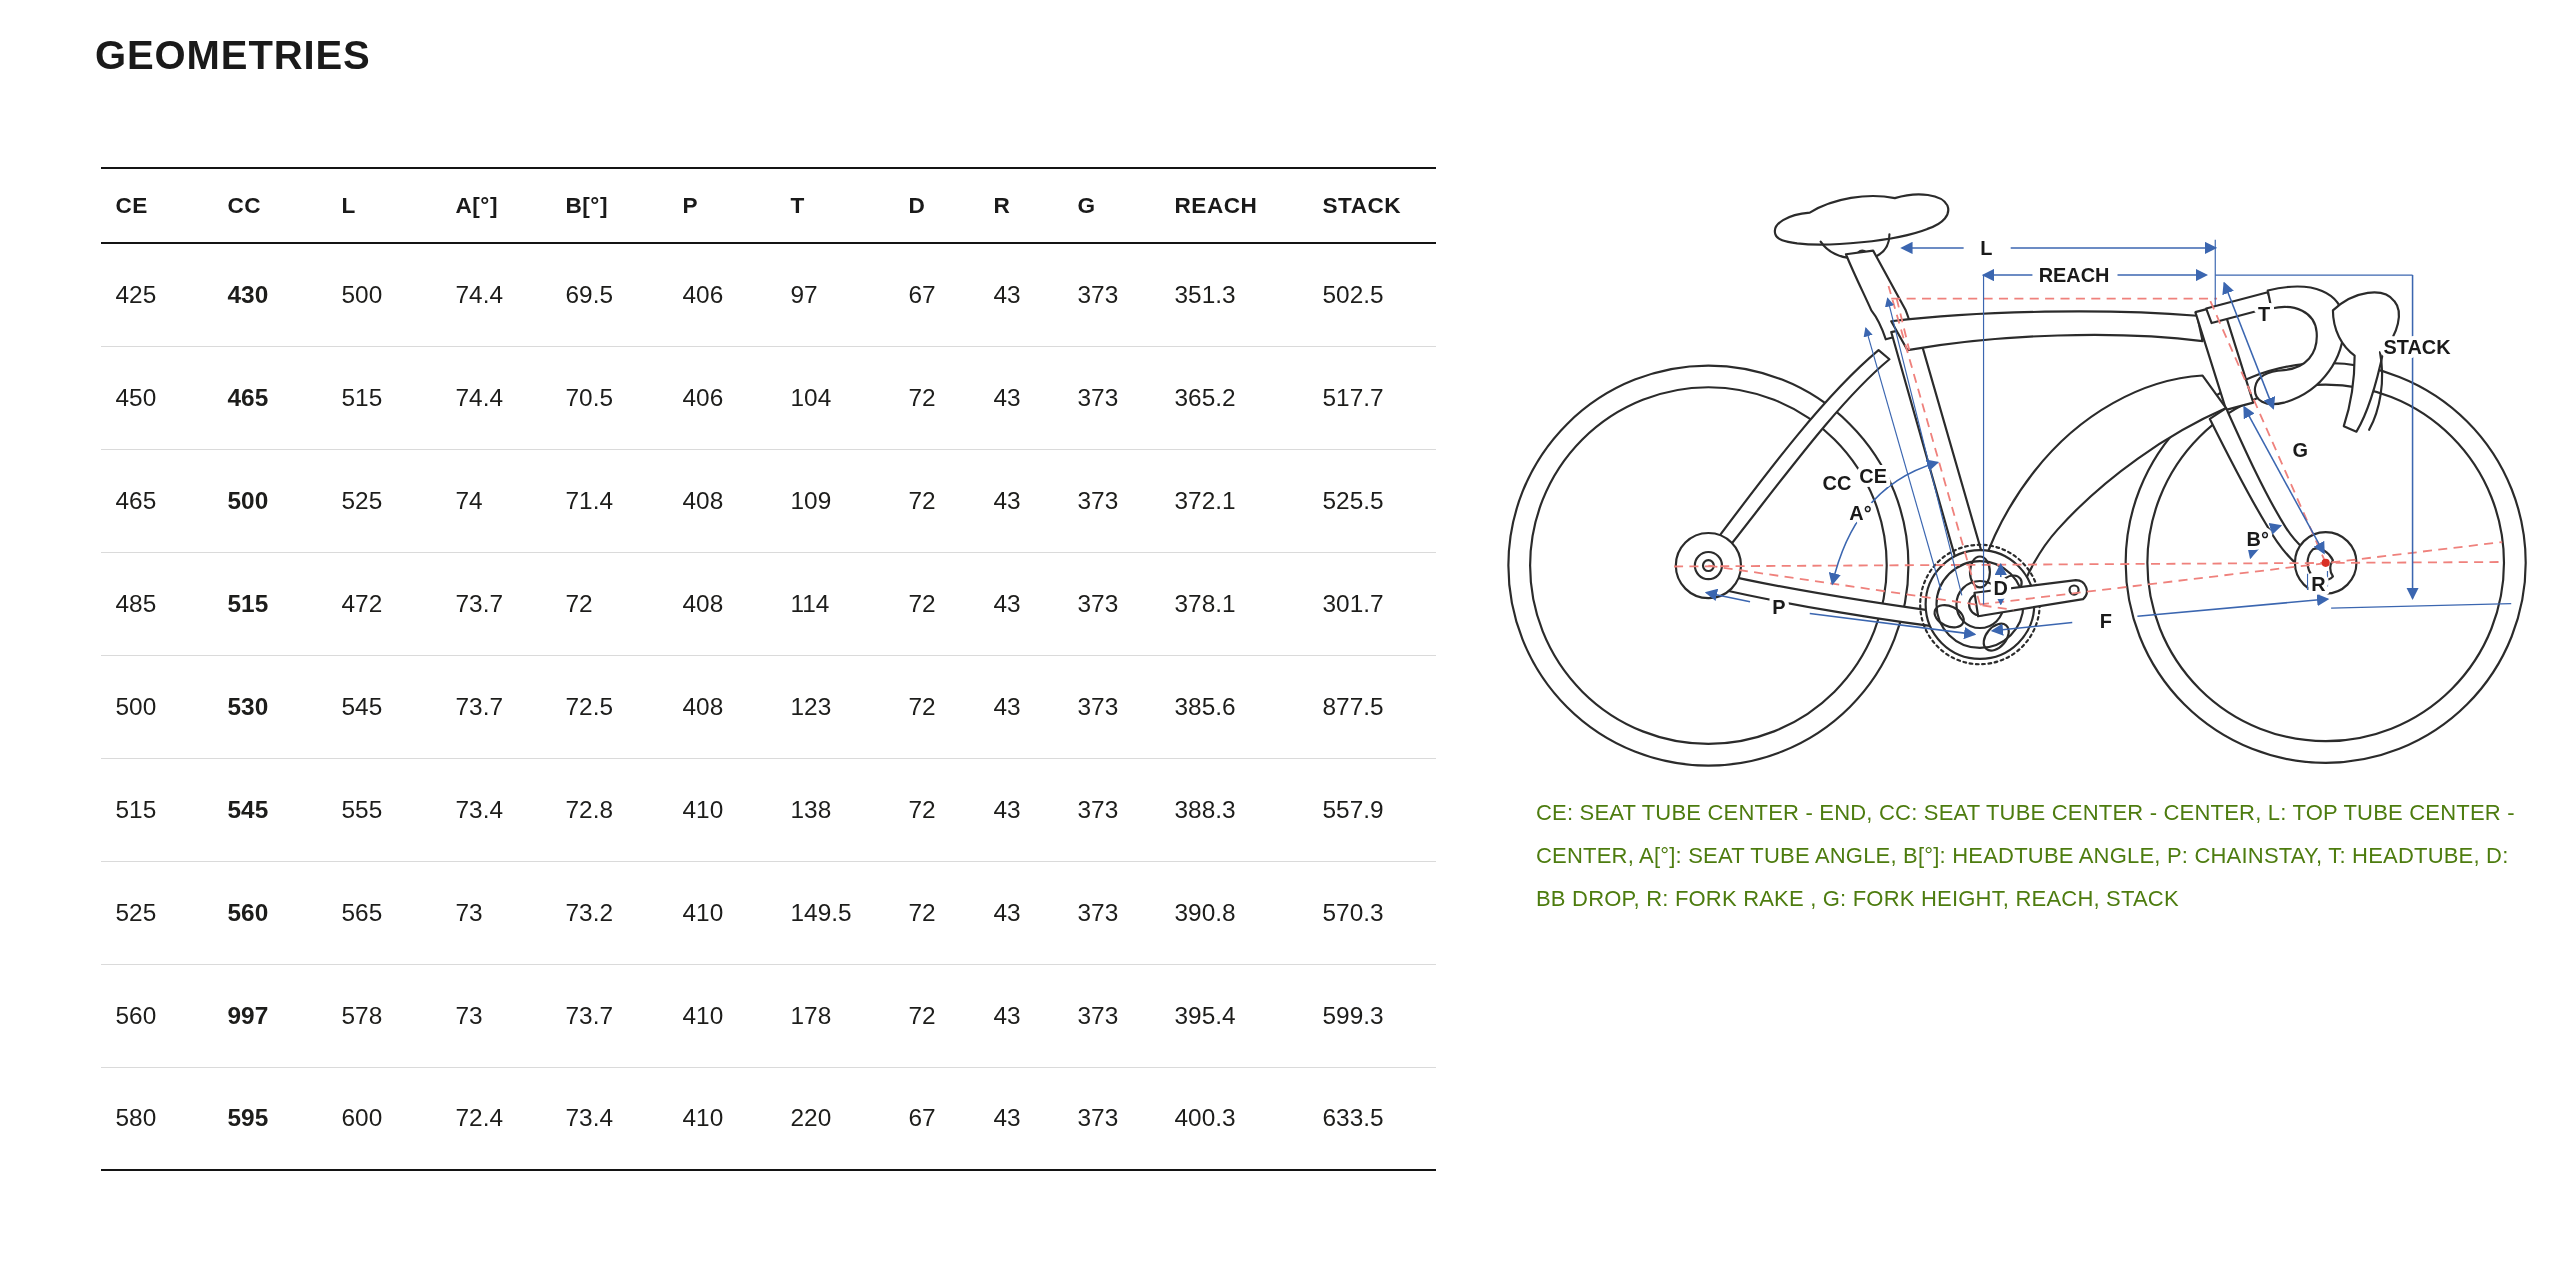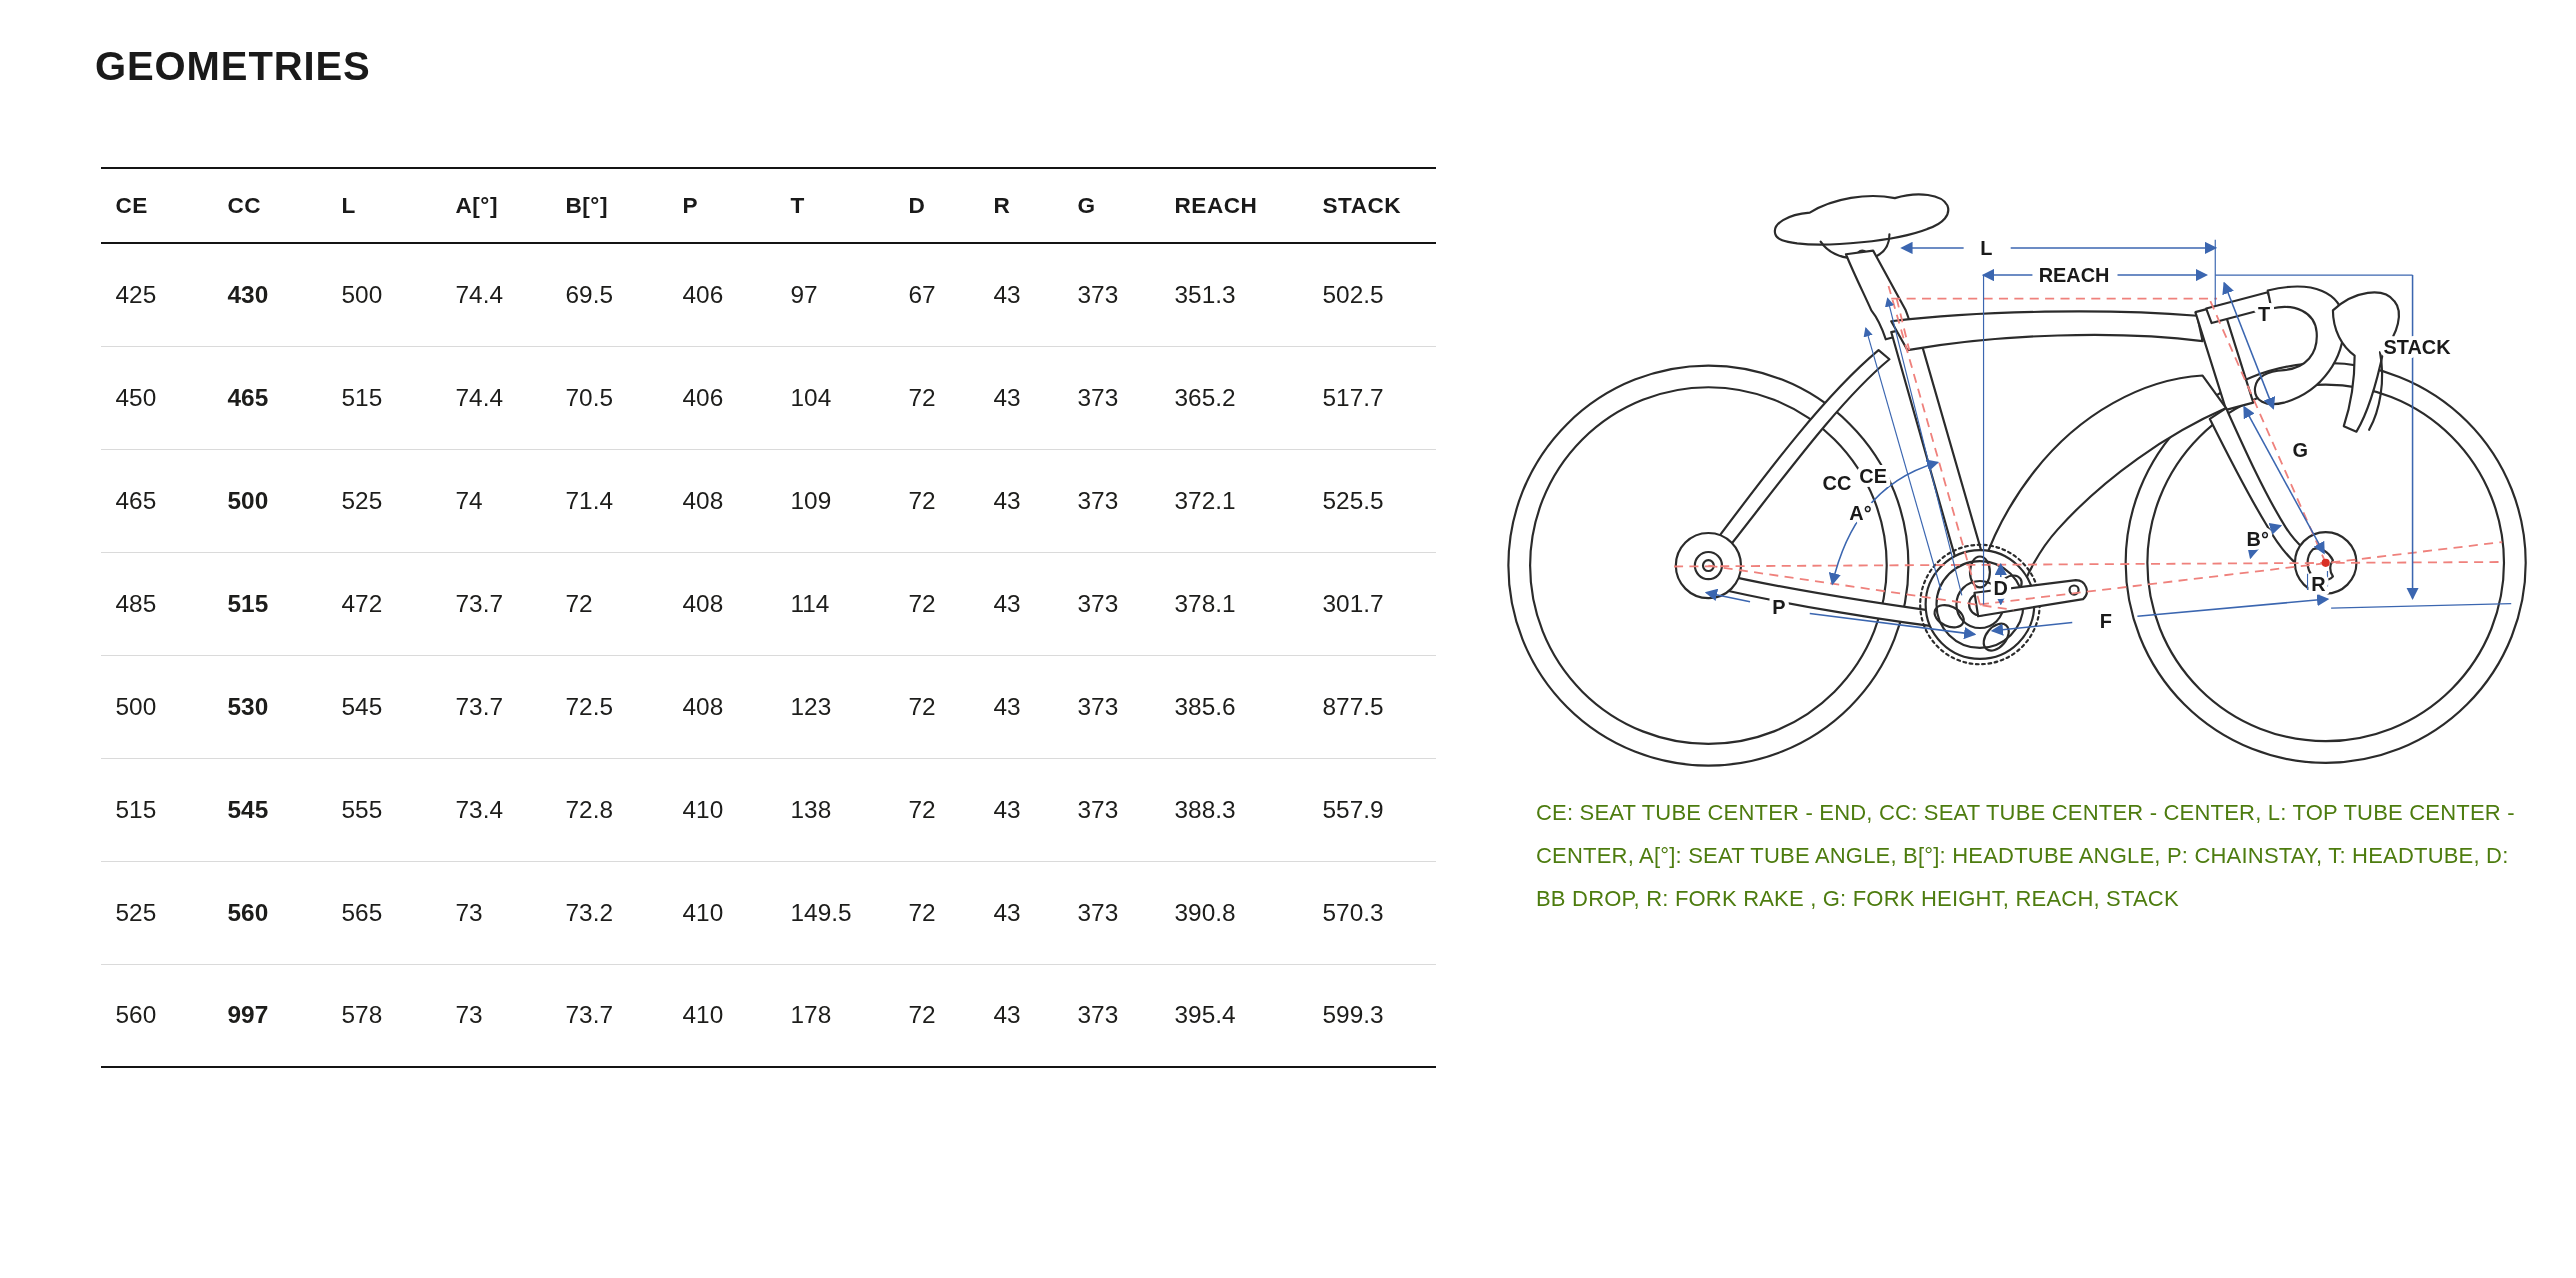--- a/index.html
+++ b/index.html
@@ -3,21 +3,21 @@
 <meta charset="utf-8">
 <style>
   * { margin:0; padding:0; box-sizing:border-box; }
   html,body { background:#ffffff; }
   body {
     width:2576px; height:1278px; position:relative; overflow:hidden;
     font-family:"Liberation Sans", sans-serif; color:#1d1d1b;
   }
   .page-title {
     position:absolute; left:95px; top:33px;
-    font-size:40px; font-weight:700; letter-spacing:0.9px; color:#1a1a1a;margin-top:11px;
+    font-size:40px; font-weight:700; letter-spacing:0.9px; color:#1a1a1a;
   }
   
   .table-wrap { position:absolute; left:101px; top:167px; width:1333px; }
   table.geo { border-collapse:collapse; table-layout:fixed; width:1333px;
     border-top:2.7px solid #141414; border-bottom:2.7px solid #141414; }
   table.geo th {
     text-align:left; font-size:22.6px; font-weight:700; letter-spacing:0.5px;
     height:75px; padding:0 0 0 14.5px; vertical-align:middle; color:#1a1a1a;
     border-bottom:2.7px solid #141414;
   }
@@ -188,20 +188,34 @@
           <td>73</td>
           <td>73.7</td>
           <td>410</td>
           <td>178</td>
           <td>72</td>
           <td>43</td>
           <td>373</td>
           <td>395.4</td>
           <td>599.3</td>
         </tr>
+        <tr>
+          <td>580</td>
+          <td class="cc">595</td>
+          <td>600</td>
+          <td>72.4</td>
+          <td>73.4</td>
+          <td>410</td>
+          <td>220</td>
+          <td>67</td>
+          <td>43</td>
+          <td>373</td>
+          <td>400.3</td>
+          <td>633.5</td>
+        </tr>
       </tbody>
   </table>
 </div>
 
 <svg class="diagram" viewBox="-40 0 1180 710">
   <defs>
     <marker id="ar" viewBox="0 0 10 10" refX="8.5" refY="5" markerWidth="8" markerHeight="8" orient="auto-start-reverse">
       <path d="M0,0 L10,5 L0,10 z" fill="#3b66b0"></path>
     </marker>
   </defs>

